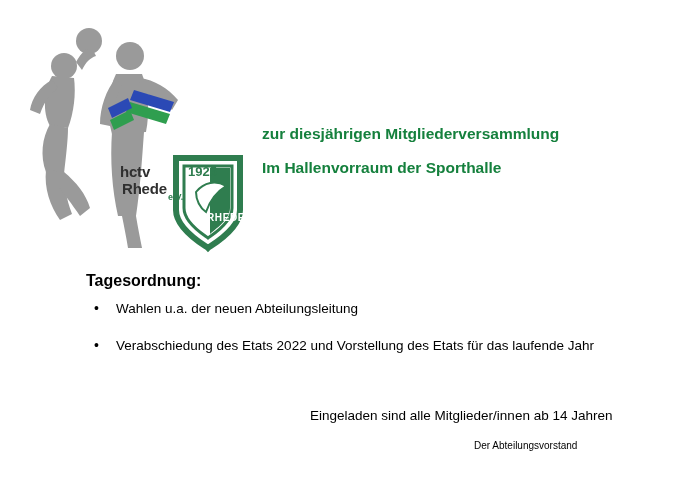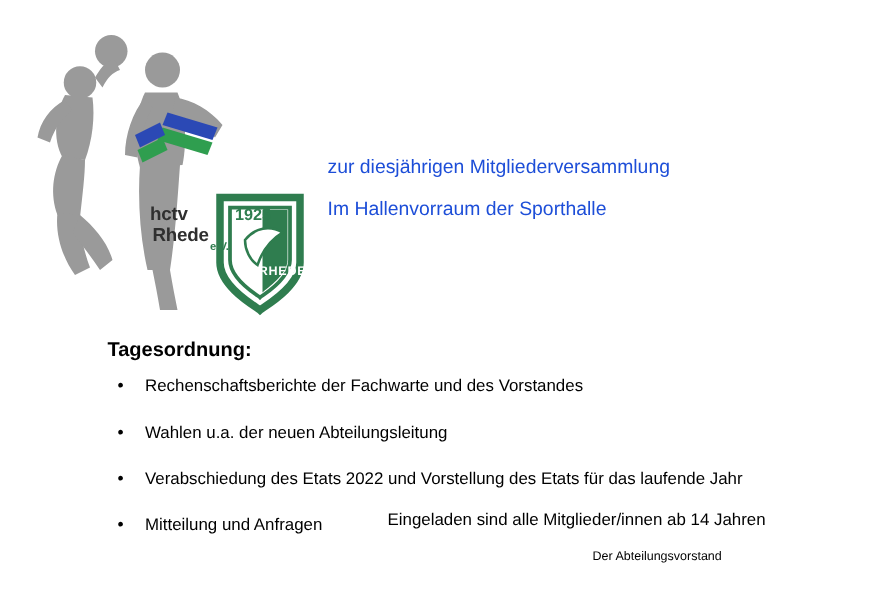--- a/index.html
+++ b/index.html
@@ -61,25 +61,25 @@
   }
 
   
   .sublines {
     position: absolute;
     left: 262px;
     top: 126px;
     width: 420px;
   }
   .sublines div {
-    font-weight: normal;
+    font-weight: bold;
     font-size: 15.5px;
     line-height: 1.0;
     margin-bottom: 18px;
-    color: #1d4ed8;
+    color: #15803d;
   }
 
   
   .agenda-title {
     position: absolute;
     left: 86px;
     top: 272px;
     font-weight: bold;
     font-size: 16px;
   }
@@ -194,24 +194,22 @@
   </div>
 
 
   <div class="sublines">
     <div>zur diesjährigen Mitgliederversammlung</div>
     <div>Im Hallenvorraum der Sporthalle</div>
   </div>
 
   <div class="agenda-title">Tagesordnung:</div>
   <ul class="agenda-list">
-    <li>Rechenschaftsberichte der Fachwarte und des Vorstandes</li>
     <li>Wahlen u.a. der neuen Abteilungsleitung</li>
     <li>Verabschiedung des Etats 2022 und Vorstellung des Etats für das laufende Jahr</li>
-    <li>Mitteilung und Anfragen</li>
   </ul>
 
   <div class="footer">
     <div class="f1">Eingeladen sind alle Mitglieder/innen ab 14 Jahren</div>
     <div class="f2">Der Abteilungsvorstand</div>
   </div>
 
 </div>
 
 </body></html>

